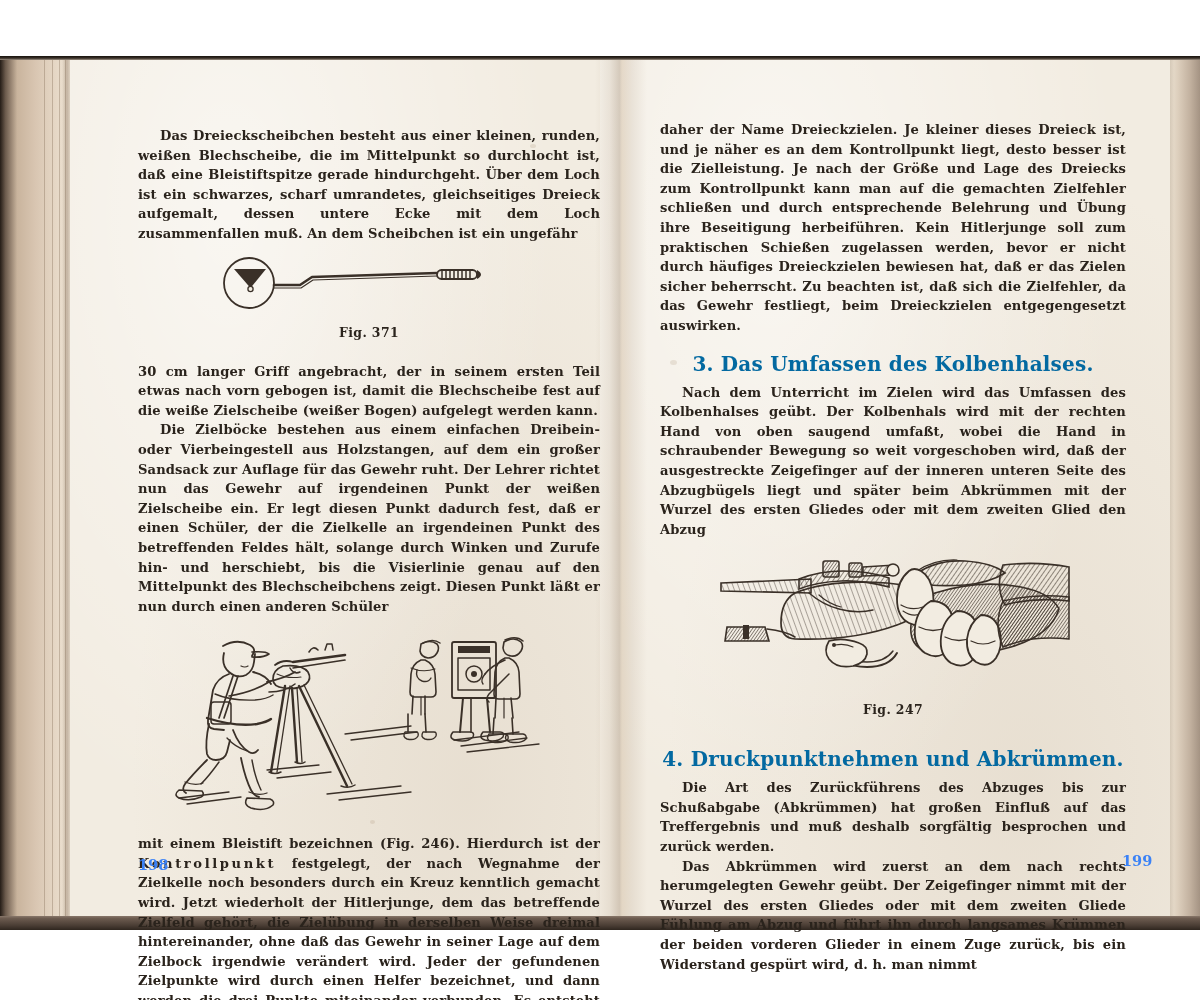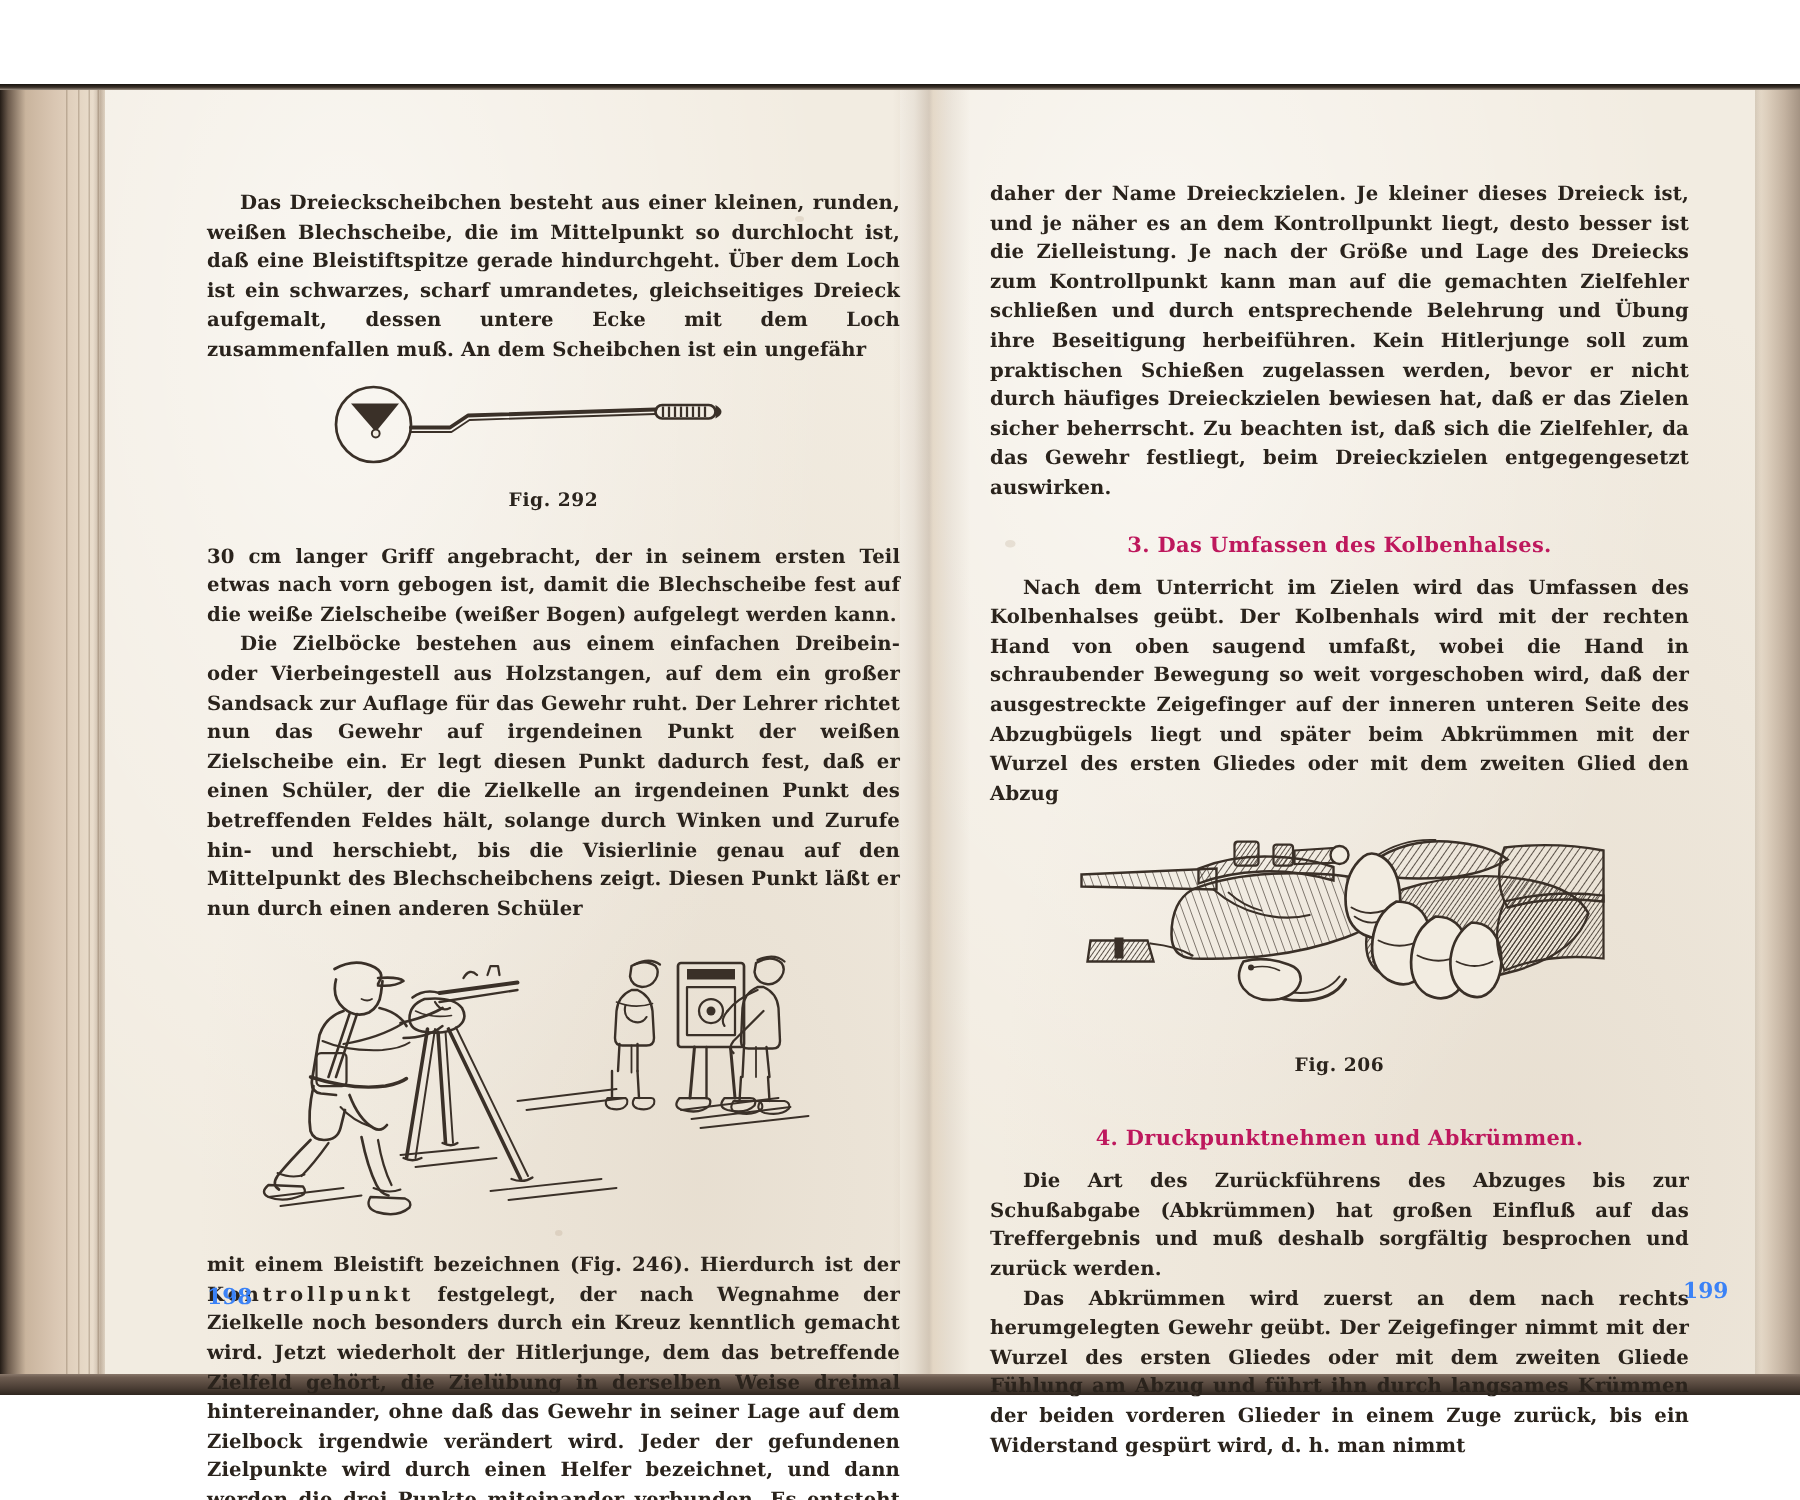--- a/index.html
+++ b/index.html
@@ -86,25 +86,25 @@
     text-align:justify;
     text-justify:inter-word;
     letter-spacing:.1px;
     color:#2a231c;
     font-weight:600;
   }
   p.body.indent{ text-indent:22px; }
 
   h3.heading{
     margin:18px 0 9px 0;
-    font-size:14px;
+    font-size:20px;
     line-height:20px;
     text-align:center;
     font-weight:700;
-    color:#be185d;
+    color:#0369a1;
     letter-spacing:.2px;
     font-family:"DejaVu Serif",serif;
   }
 
   .spaced{ letter-spacing:2.6px; }
 
   .folio{
     position:absolute;
     font-family:"DejaVu Serif",serif;
     font-size:14.5px;
@@ -180,21 +180,21 @@
           <line x1="242" y1="27" x2="242" y2="34"></line>
           <line x1="246" y1="27" x2="246" y2="34"></line>
           <line x1="250" y1="27" x2="250" y2="34"></line>
           <line x1="254" y1="27" x2="254" y2="34"></line>
           <line x1="258" y1="27" x2="258" y2="34"></line>
           <line x1="262" y1="27" x2="262" y2="34"></line>
           <line x1="266" y1="27" x2="266" y2="34"></line>
         </g>
         <path d="M273 26 q8 4.5 0 9" class="inkfill"></path>
       </svg>
-      <figcaption class="figcap">Fig. 292</figcaption>
+      <figcaption class="figcap">Fig. 371</figcaption>
     </figure>
 
     <p class="body" style="margin-top:22px">30 cm langer Griff angebracht, der in seinem ersten Teil etwas nach vorn gebogen ist, damit die Blechscheibe fest auf die weiße Zielscheibe (weißer Bogen) aufgelegt werden kann.</p>
     <p class="body indent">Die Zielböcke bestehen aus einem einfachen Dreibein- oder Vierbeingestell aus Holzstangen, auf dem ein großer Sandsack zur Auflage für das Gewehr ruht. Der Lehrer richtet nun das Gewehr auf irgendeinen Punkt der weißen Zielscheibe ein. Er legt diesen Punkt dadurch fest, daß er einen Schüler, der die Zielkelle an irgendeinen Punkt des betreffenden Feldes hält, solange durch Winken und Zurufe hin- und herschiebt, bis die Visierlinie genau auf den Mittelpunkt des Blechscheibchens zeigt. Diesen Punkt läßt er nun durch einen anderen Schüler</p>
 
     <figure class="fig-wrap" style="margin-top:6px">
       <svg width="440" height="200" viewBox="0 0 440 200">
         <g class="ink" stroke-width="1.7">
 
           <g stroke-width="1.3">
@@ -366,21 +366,21 @@
 
         <path d="M254 62 q-14 8 -16 26 q-2 18 10 26 q14 7 23 -5 q8 -12 4 -29 q-4 -18 -21 -18 z" fill="#f2ece1" stroke="#3a3028" stroke-width="1.8"></path>
         <path d="M242 88 q14 7 28 0" class="ink" stroke-width="1.3"></path>
 
         <path d="M278 66 q-12 8 -14 24 q-1 16 9 23 q12 7 20 -4 q7 -11 4 -26 q-4 -17 -19 -17 z" fill="#f2ece1" stroke="#3a3028" stroke-width="1.8"></path>
         <path d="M268 92 q12 6 24 0" class="ink" stroke-width="1.2"></path>
 
         <path d="M300 16 q34 -4 66 2 l0 34 q-36 -4 -64 4 q-10 -18 -2 -40 z" fill="url(#hatch)" stroke="#3a3028" stroke-width="1.6"></path>
         <path d="M300 52 q32 -8 66 -4 l0 42 q-38 -4 -66 8 q-10 -22 0 -46 z" fill="url(#hatchdense)" stroke="#3a3028" stroke-width="1.5"></path>
       </svg>
-      <figcaption class="figcap">Fig. 206</figcaption>
+      <figcaption class="figcap">Fig. 247</figcaption>
     </figure>
 
 
     <h3 class="heading" style="margin-top:32px">4. Druckpunktnehmen und Abkrümmen.</h3>
 
     <p class="body indent">Die Art des Zurückführens des Abzuges bis zur Schußabgabe (Abkrümmen) hat großen Einfluß auf das Treffergebnis und muß deshalb sorgfältig besprochen und zurück werden.</p>
     <p class="body indent">Das Abkrümmen wird zuerst an dem nach rechts herumgelegten Gewehr geübt. Der Zeigefinger nimmt mit der Wurzel des ersten Gliedes oder mit dem zweiten Gliede Fühlung am Abzug und führt ihn durch langsames Krümmen der beiden vorderen Glieder in einem Zuge zurück, bis ein Widerstand gespürt wird, d. h. man nimmt</p>
   </div>
 
   <div class="folio right">199</div>

